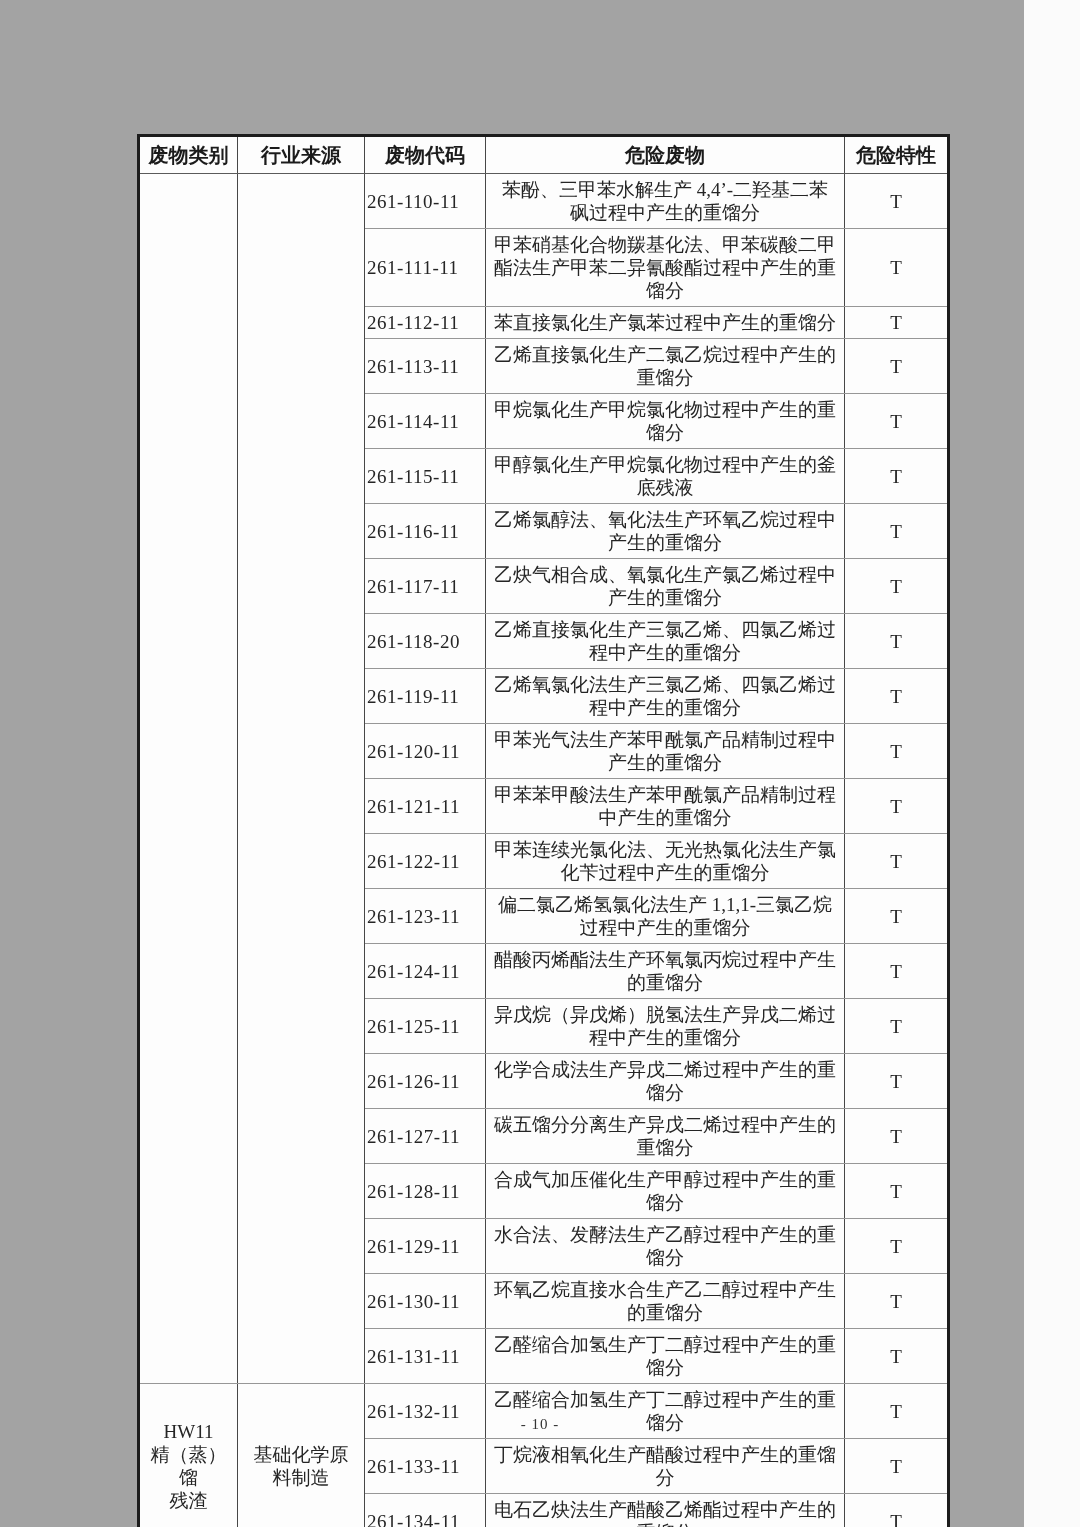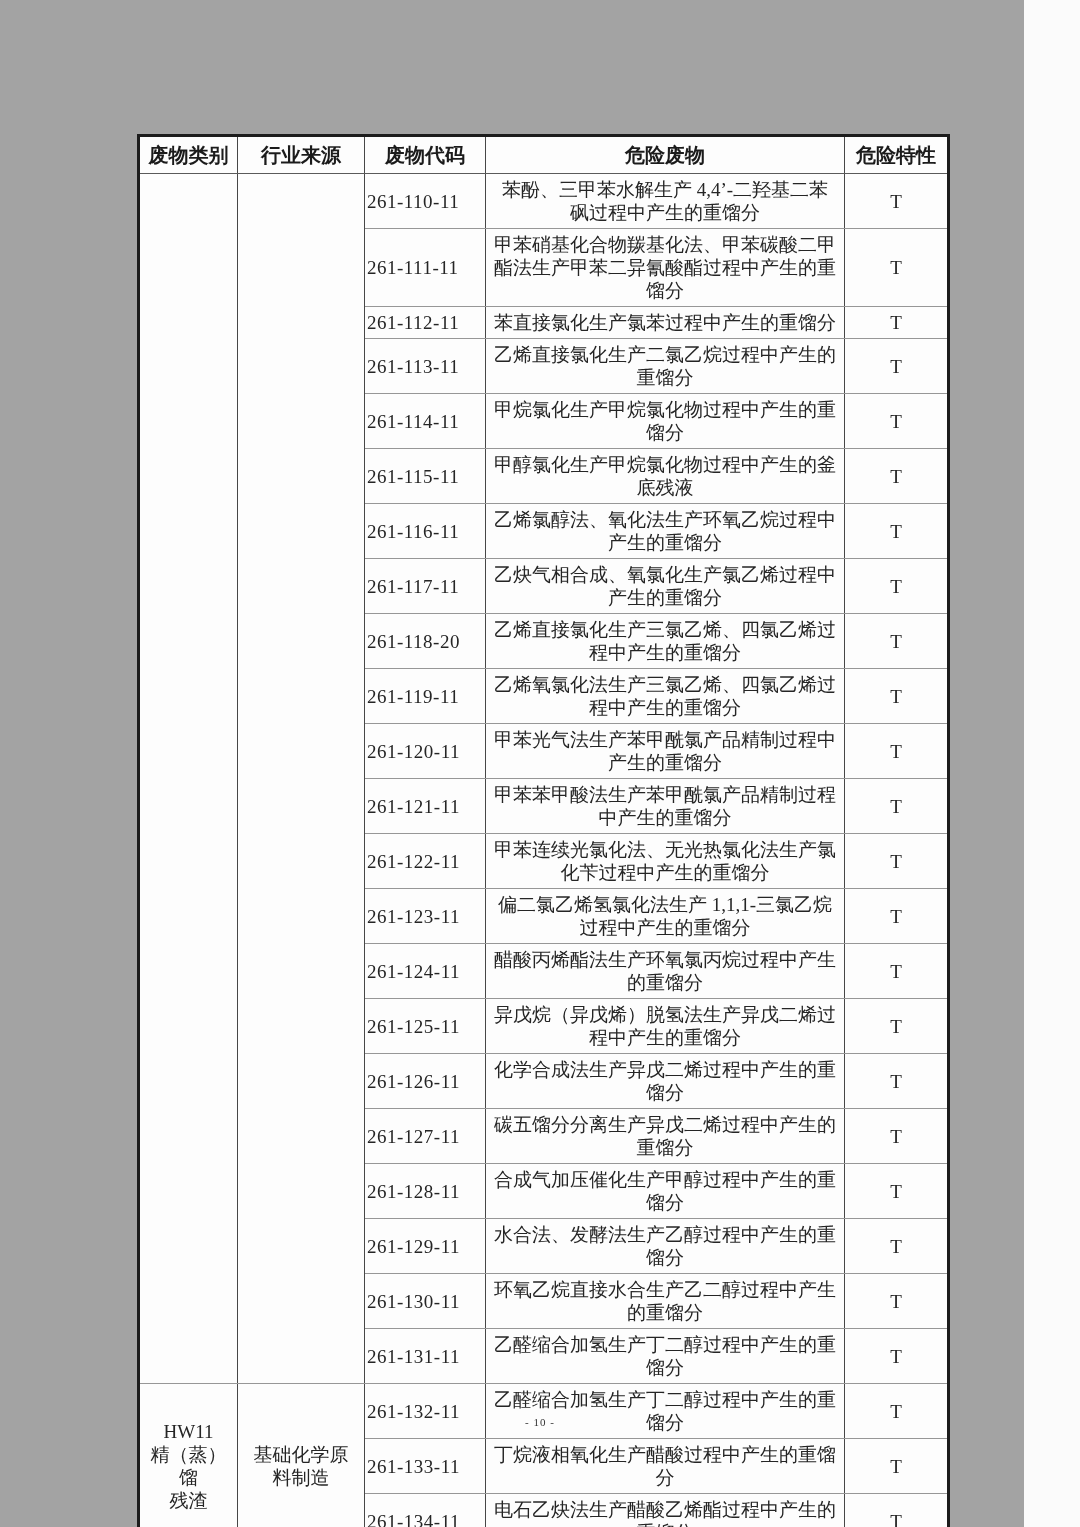--- a/index.html
+++ b/index.html
@@ -71,21 +71,21 @@
     text-align: center;
     padding: 3px 2px;
     font-size: 19px;
   }
   .page-number {
     position: absolute;
     left: 0;
     top: 1416px;
     width: 1080px;
     text-align: center;
-    font-size: 11px;
+    font-size: 15px;
     color: #333;
     letter-spacing: 1px;
     font-family: Liberation Serif, serif;
   }
 </style>
 </head>
 <body>
 
 <div class="page">
 

